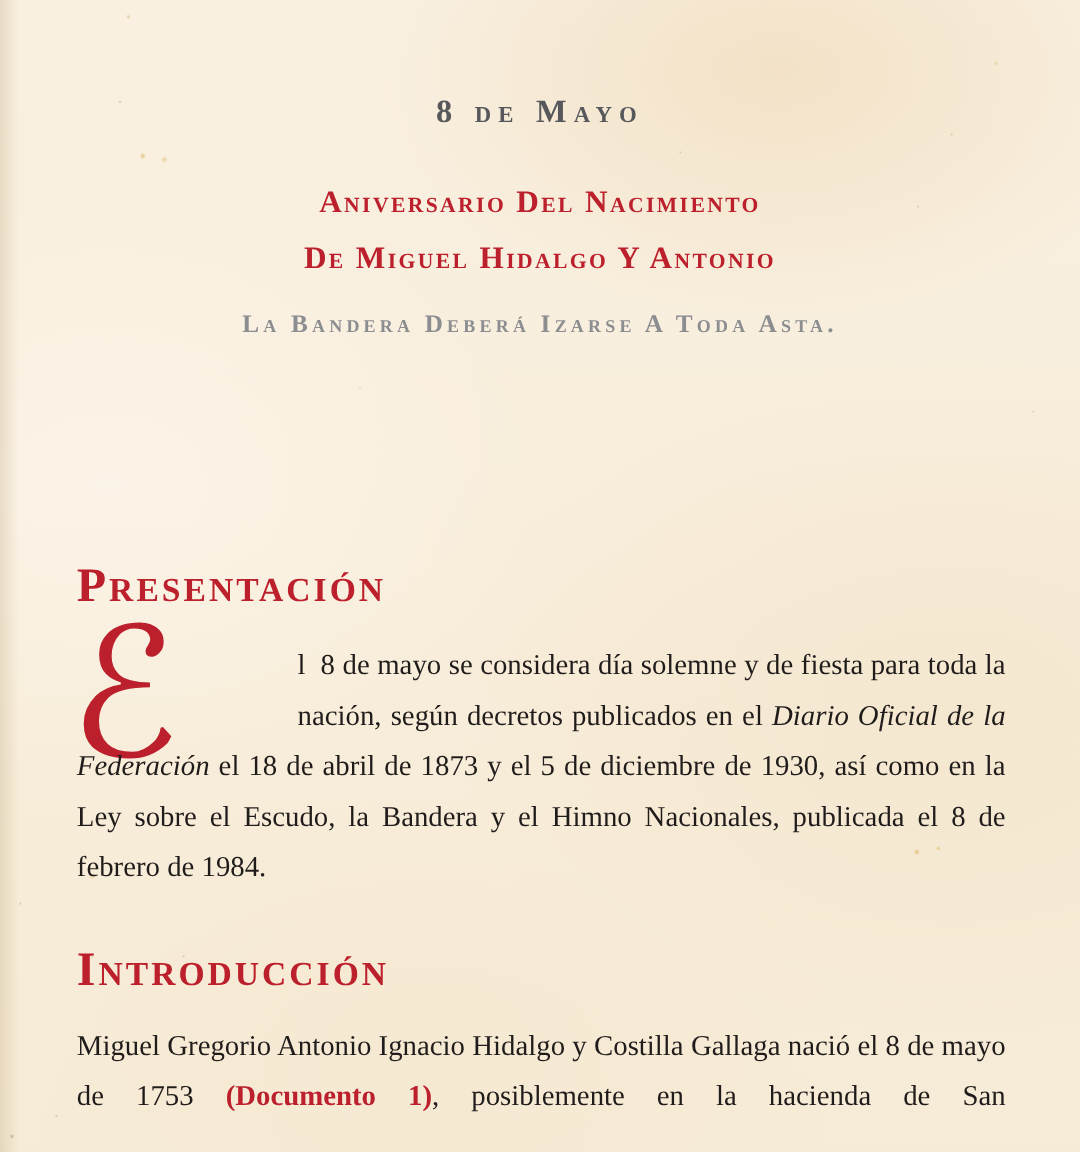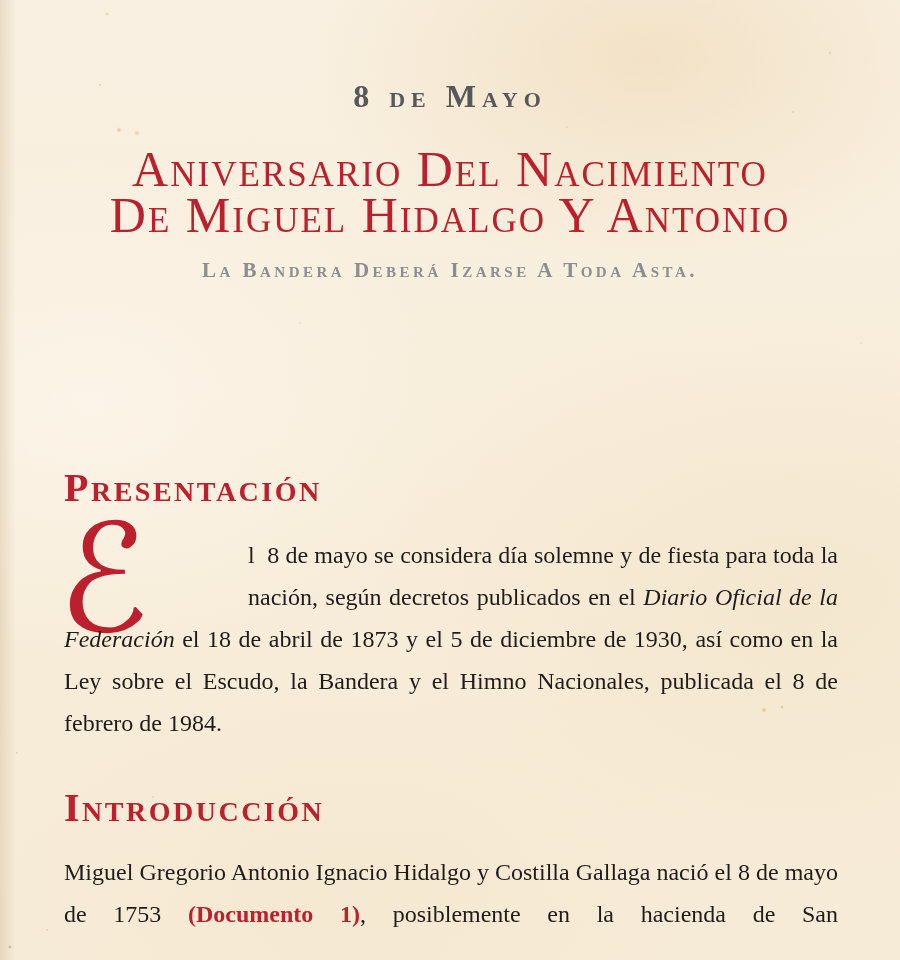--- a/index.html
+++ b/index.html
@@ -47,30 +47,30 @@
       linear-gradient(180deg,#f9f0e1 0%, #f8edda 55%, #f6ebd6 100%);
   }
 
   .center-col{position:absolute;left:0;width:900px;text-align:center;}
   .content-col{position:absolute;left:64px;width:774px;}
 
   .kicker{
     top:78px;
     font-variant:small-caps;
     font-weight:700;
-    font-size:32px;
+    font-size:27px;
     letter-spacing:6px;
     color:var(--kicker_gray);
     text-align:center;
   }
   .main-title{
     top:146px;
     font-variant:small-caps;
-    font-weight:400;
-    font-size:50px;
+    font-weight:700;
+    font-size:26px;
     line-height:46px;
     letter-spacing:2px;
     color:var(--accent_red);
   }
   .flag-subtitle{
     top:258px;
     font-variant:small-caps;
     font-weight:700;
     font-size:21px;
     letter-spacing:3.5px;

